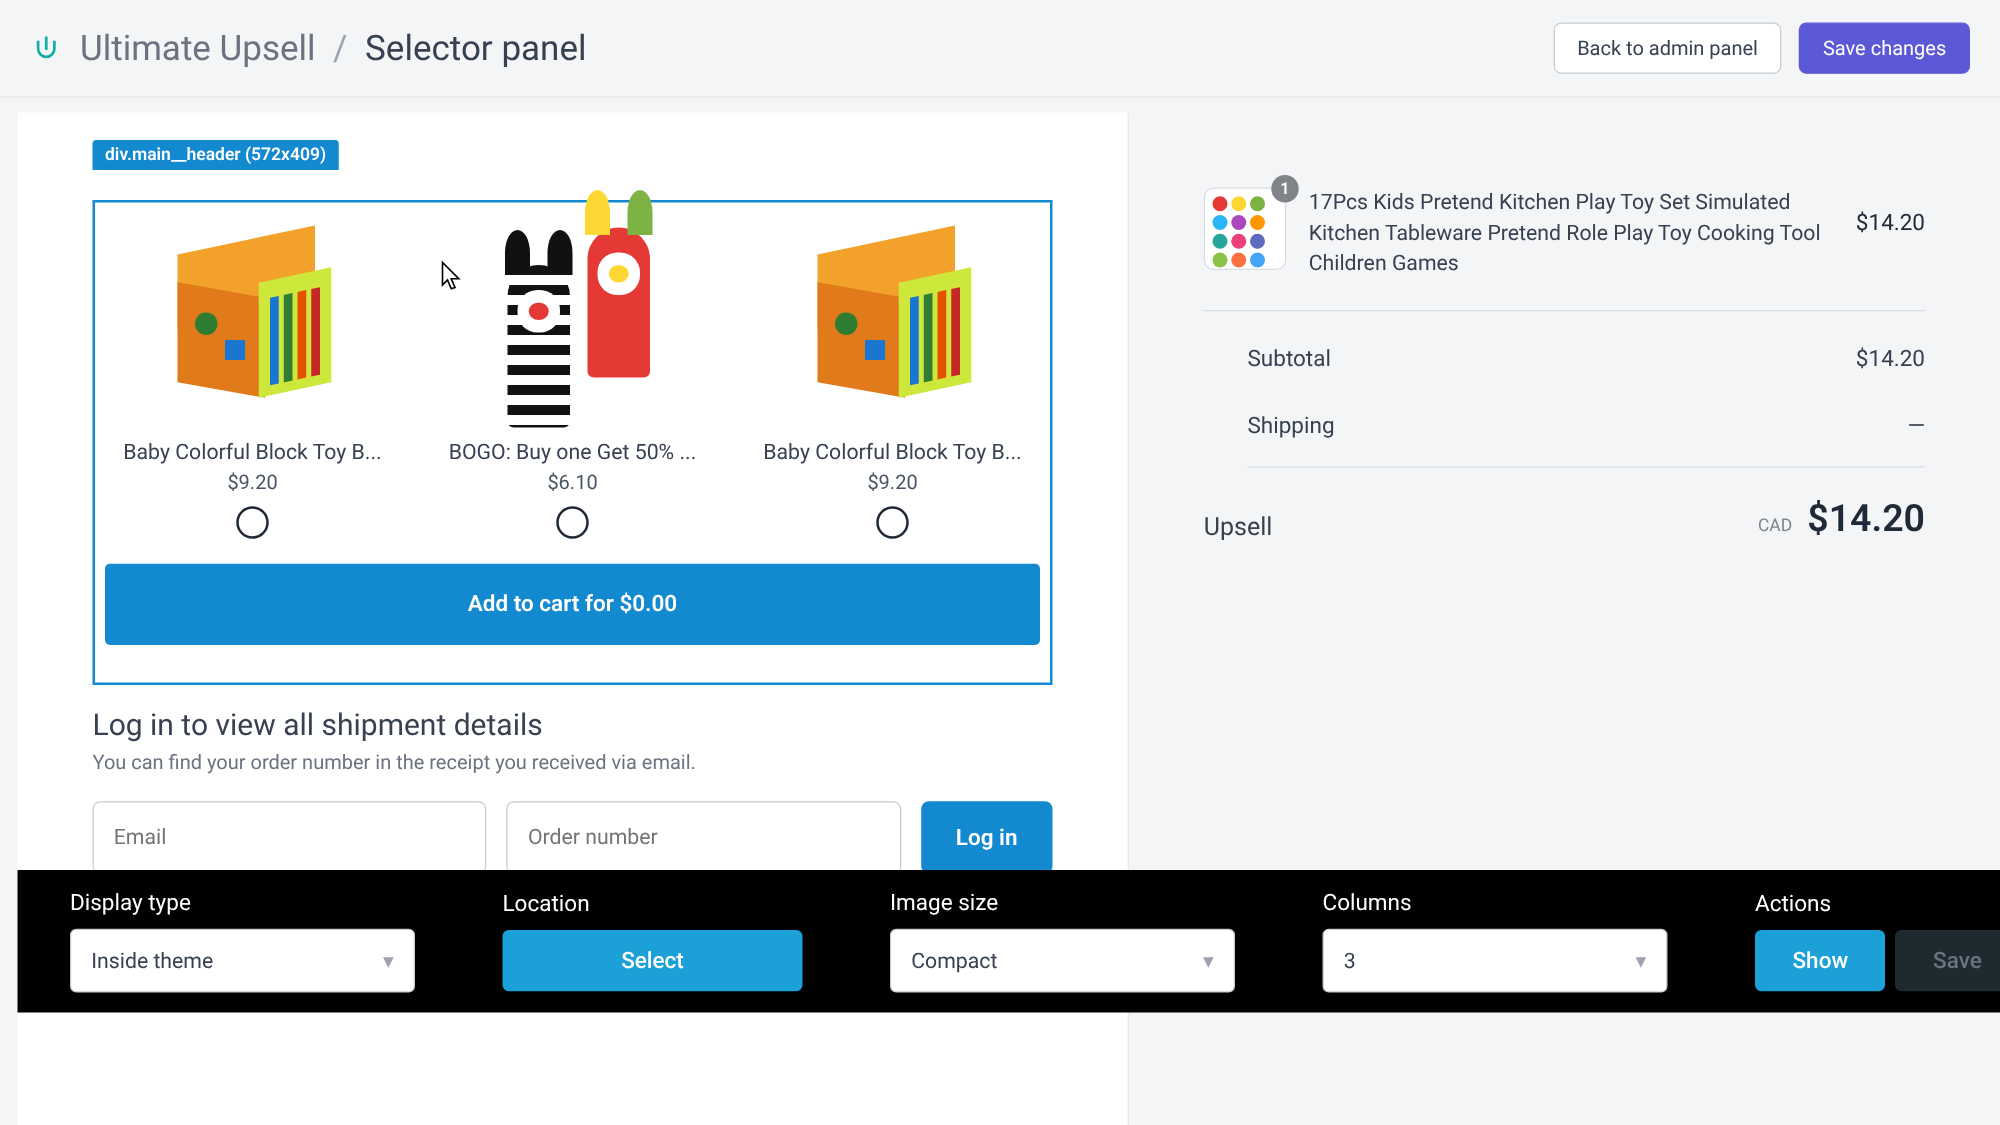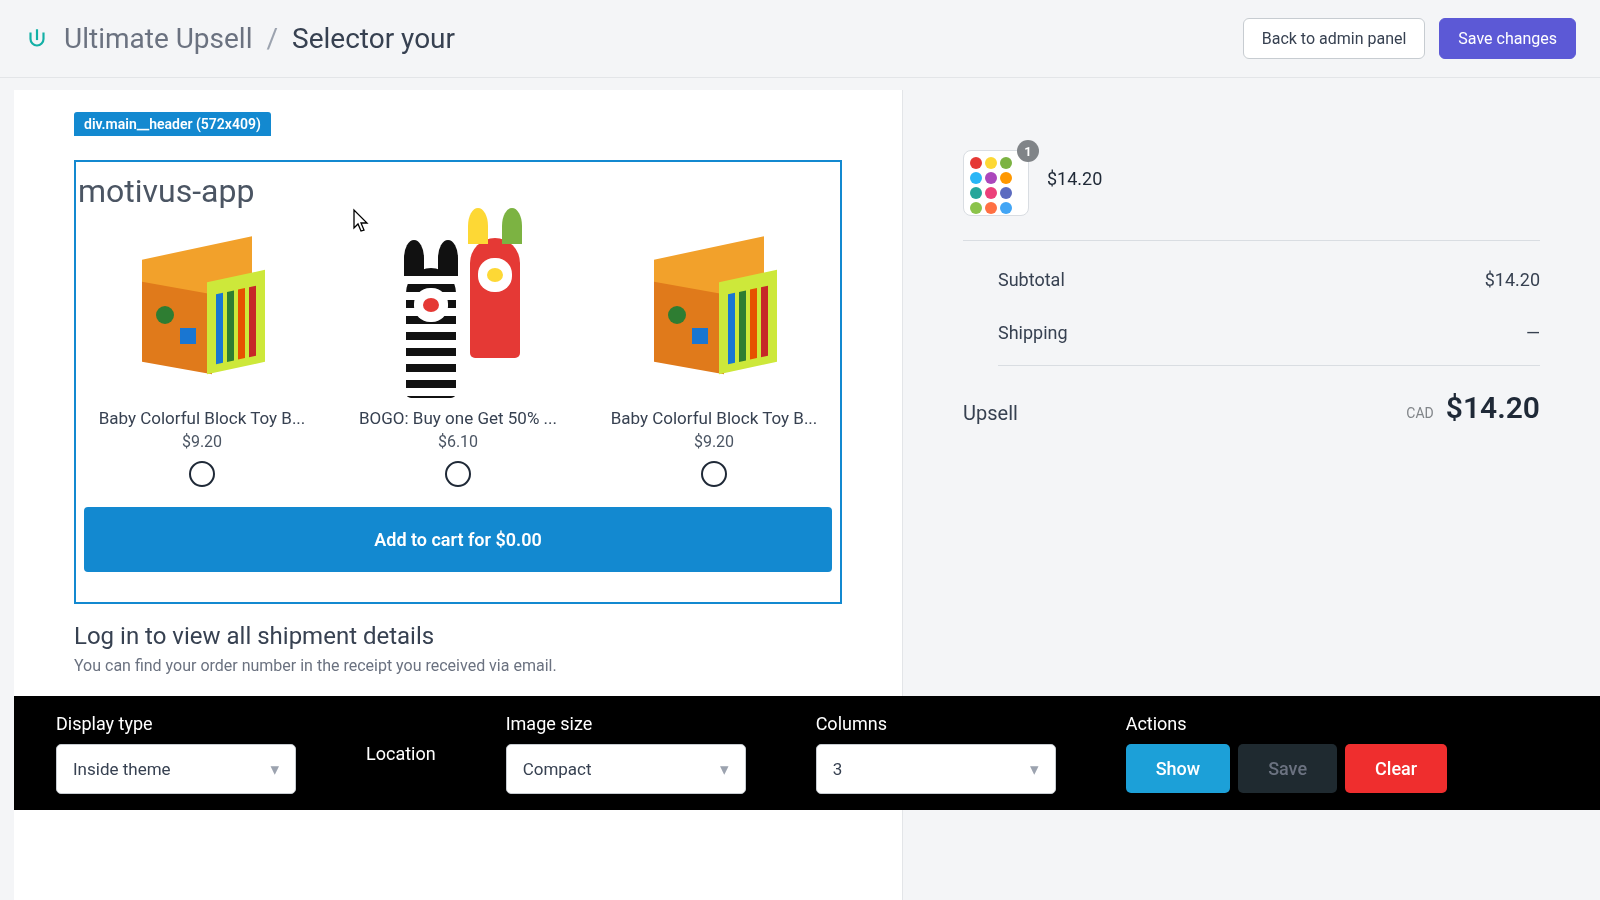--- a/index.html
+++ b/index.html
@@ -59,21 +59,21 @@
   .total-row { display: flex; justify-content: space-between; align-items: flex-end; padding-top: 24px; }
   .total-label { font-size: 20px; color: #374151; }
   .total-right { display: flex; align-items: baseline; gap: 12px; }
   .total-currency { font-size: 14px; color: #808488; margin-left: 48px; }
   .total-amount { font-size: 30px; font-weight: 600; color: #1f2937; }
 
   
   .controlbar { position: absolute; left: 14px; right: 0; bottom: 90px; height: 114px; background: #000; color: #fff; display: flex; align-items: center; padding: 0 42px; gap: 70px; }
   .ctrl-group { display: flex; flex-direction: column; gap: 10px; }
   .ctrl-label { font-size: 18px; color: #fff; }
-  .ctrl-select { width: 240px; padding: 14px 16px; border-radius: 5px; border: 1px solid #c7ccd1; background: #fff; color: #374151; font-size: 17px; display: flex; justify-content: space-between; align-items: center; }
+  .ctrl-select { width: 276px; padding: 14px 16px; border-radius: 5px; border: 1px solid #c7ccd1; background: #fff; color: #374151; font-size: 17px; display: flex; justify-content: space-between; align-items: center; }
   .ctrl-select .chev { color: #9ca3af; }
   .ctrl-btn { padding: 14px 30px; border-radius: 5px; border: none; font-size: 18px; font-weight: 500; cursor: pointer; }
   .ctrl-btn.select { background: #1ca0d8; color: #fff; width: 240px; }
   .ctrl-btn.show { background: #1ca0d8; color: #fff; }
   .ctrl-btn.save { background: #1f2a30; color: #6b7280; }
   .ctrl-btn.clear { background: #ef2e2e; color: #fff; }
   .actions-row { display: flex; gap: 8px; }
 
   
   .toy-cube { position: relative; width: 100%; height: 100%; }
@@ -110,36 +110,35 @@
 
 <div class="topbar">
   <div class="topbar-left">
     <svg class="brand-icon" viewBox="0 0 24 24" fill="none" stroke="#13b0a6" stroke-width="2">
         <path d="M12 3v10"></path>
         <path d="M6 6v6a6 6 0 0 0 12 0V6"></path>
       </svg>
     <div class="breadcrumb">
       <span>Ultimate Upsell</span>
       <span class="sep">/</span>
-      <span class="breadcrumb-last">Selector your</span>
+      <span class="breadcrumb-last">Selector panel</span>
     </div>
   </div>
   <div class="topbar-right">
     <button class="btn">Back to admin panel</button>
     <button class="btn btn-primary">Save changes</button>
   </div>
 </div>
 
 <div class="main">
 
   <div class="left-pane">
     <div class="inspect-tag">div.main__header (572x409)</div>
 
     <div class="preview-box">
-      <div class="app-title">motivus-app</div>
 
       <svg class="cursor" width="22" height="26" viewBox="0 0 22 26">
           <path d="M6 2v18l4-4 3 7 3-1-3-7h6z" fill="#fff" stroke="#000" stroke-width="1.3"></path>
         </svg>
 
       <div class="products">
         <div class="product">
           <div class="product-img">
               <div class="toy-cube">
                 <div class="iso-top"></div>
@@ -230,20 +229,21 @@
                 <span style="background:#ec407a"></span>
             <span style="background:#5c6bc0"></span>
                 <span style="background:#8bc34a"></span>
                 <span style="background:#ff7043"></span>
                 <span style="background:#42a5f5"></span>
           </div>
             </div>
         </div>
         <div class="cart-badge">1</div>
       </div>
+      <div class="cart-title">17Pcs Kids Pretend Kitchen Play Toy Set Simulated Kitchen Tableware Pretend Role Play Toy Cooking Tool Children Games</div>
       <div class="cart-price">$14.20</div>
     </div>
 
     <div class="sum-block">
       <div class="sum-row">
         <span>Subtotal</span>
         <span>$14.20</span>
       </div>
       <div class="sum-row">
         <span>Shipping</span>
@@ -265,20 +265,21 @@
 <div class="controlbar">
   <div class="ctrl-group">
     <div class="ctrl-label">Display type</div>
     <div class="ctrl-select">
       <span>Inside theme</span>
       <span class="chev">▾</span>
     </div>
   </div>
   <div class="ctrl-group">
     <div class="ctrl-label">Location</div>
+    <button class="ctrl-btn select">Select</button>
   </div>
   <div class="ctrl-group">
     <div class="ctrl-label">Image size</div>
     <div class="ctrl-select">
       <span>Compact</span>
       <span class="chev">▾</span>
     </div>
   </div>
   <div class="ctrl-group">
     <div class="ctrl-label">Columns</div>

